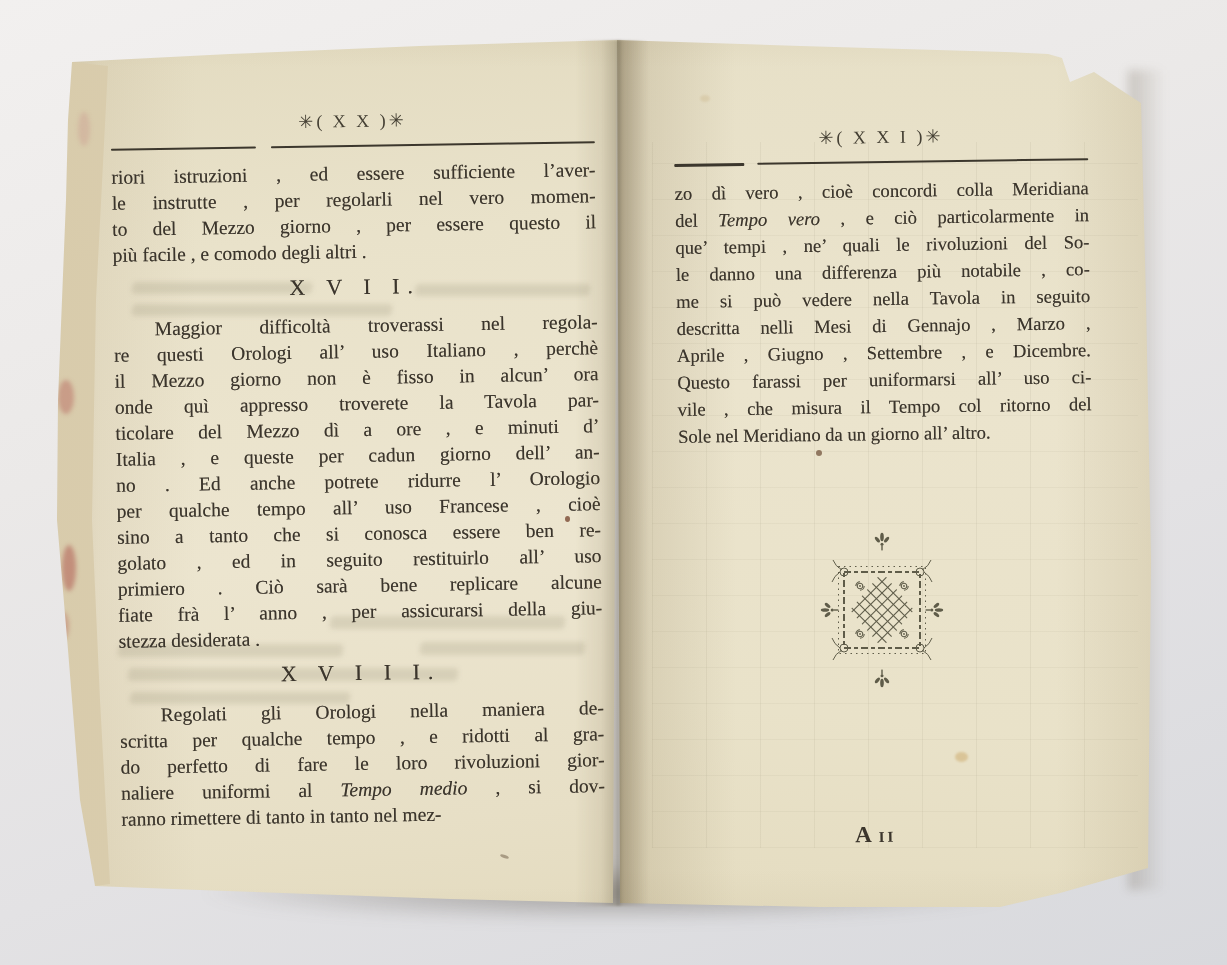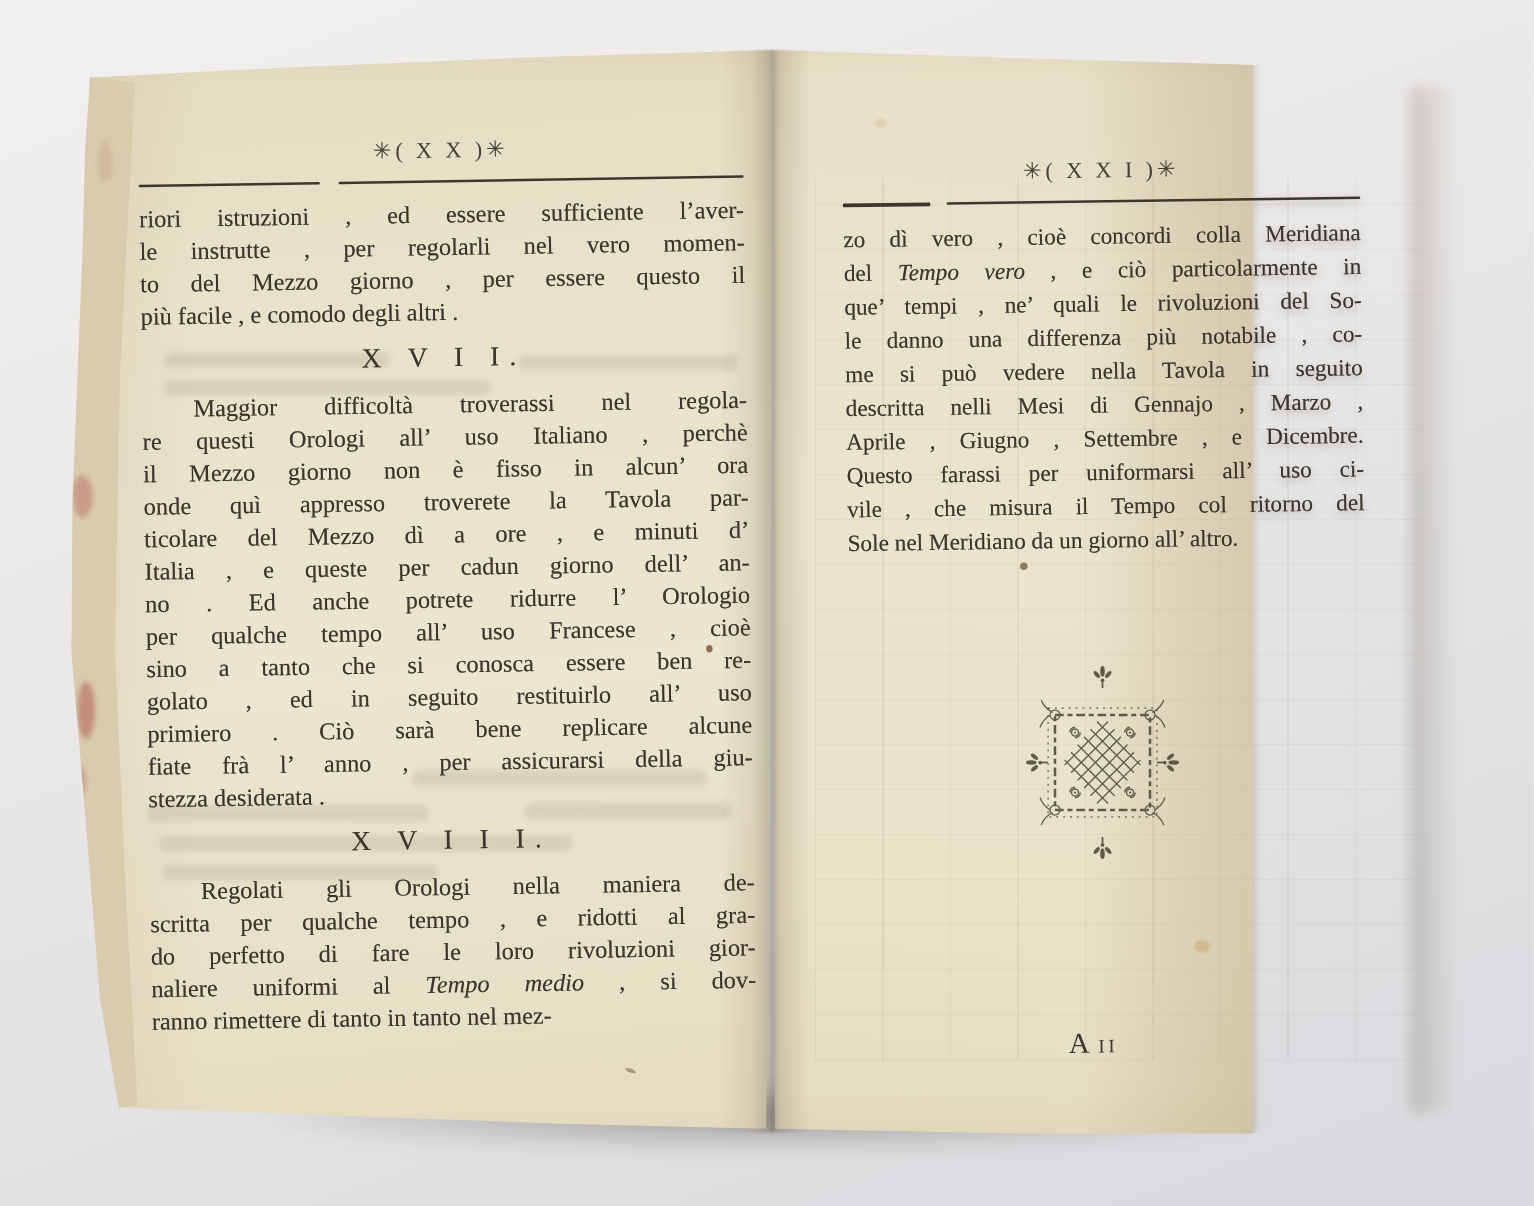--- a/index.html
+++ b/index.html
@@ -1,21 +1,21 @@
 <!DOCTYPE html>
 <html><head>
 <meta charset="utf-8">
 <style>
   html,body{margin:0;padding:0;}
   body{
     width:1227px;height:965px;overflow:hidden;
     background:linear-gradient(160deg,#f2f0ef 0%,#ebe9e8 35%,#e3e2e4 65%,#d8d9dd 100%);
     font-family:"Liberation Serif","DejaVu Serif",serif;
   }
-  .scene{position:relative;width:1002px;height:965px;}
+  .scene{position:relative;width:1227px;height:965px;}
 
   
   .book-shadow{
     position:absolute;left:60px;top:862px;width:1100px;height:78px;
     background:radial-gradient(ellipse 50% 50% at 50% 40%,rgba(70,64,55,.40),rgba(70,64,55,.12) 55%,transparent 75%);
     filter:blur(7px);
   }
   .edge-shadow-right{
     position:absolute;left:1128px;top:70px;width:46px;height:820px;
     background:linear-gradient(90deg,rgba(100,90,70,.25),transparent 80%);
@@ -86,21 +86,21 @@
   .para.indent .line:first-child{text-indent:2.1em;}
   .para i{font-style:italic;}
 
   .section-heading{
     text-align:center;font-size:22px;letter-spacing:8px;color:#3b352c;
     margin-top:9px;margin-bottom:4px;text-shadow:0 0 .4px rgba(59,53,44,.55);
   }
 
   
   .ornament{position:absolute;left:812px;top:520px;width:140px;height:180px;}
-  .signature{position:absolute;left:855px;top:822px;color:#3b352c;transform:rotate(-1deg);}
+  .signature{position:absolute;left:855px;top:822px;color:#3b352c;transform:rotate(-1deg);font-weight:bold;}
   .signature .sig-a{font-size:23px;}
   .signature .sig-ii{font-size:15px;letter-spacing:3px;margin-left:7px;}
 
   
   .gutter{
     position:absolute;left:576px;top:40px;width:84px;height:866px;pointer-events:none;
     background:linear-gradient(90deg,transparent 0%,rgba(100,82,48,.10) 30%,rgba(80,66,38,.26) 47%,rgba(60,50,30,.34) 50%,rgba(90,74,44,.18) 56%,transparent 85%);
     filter:blur(1px);
   }
 

